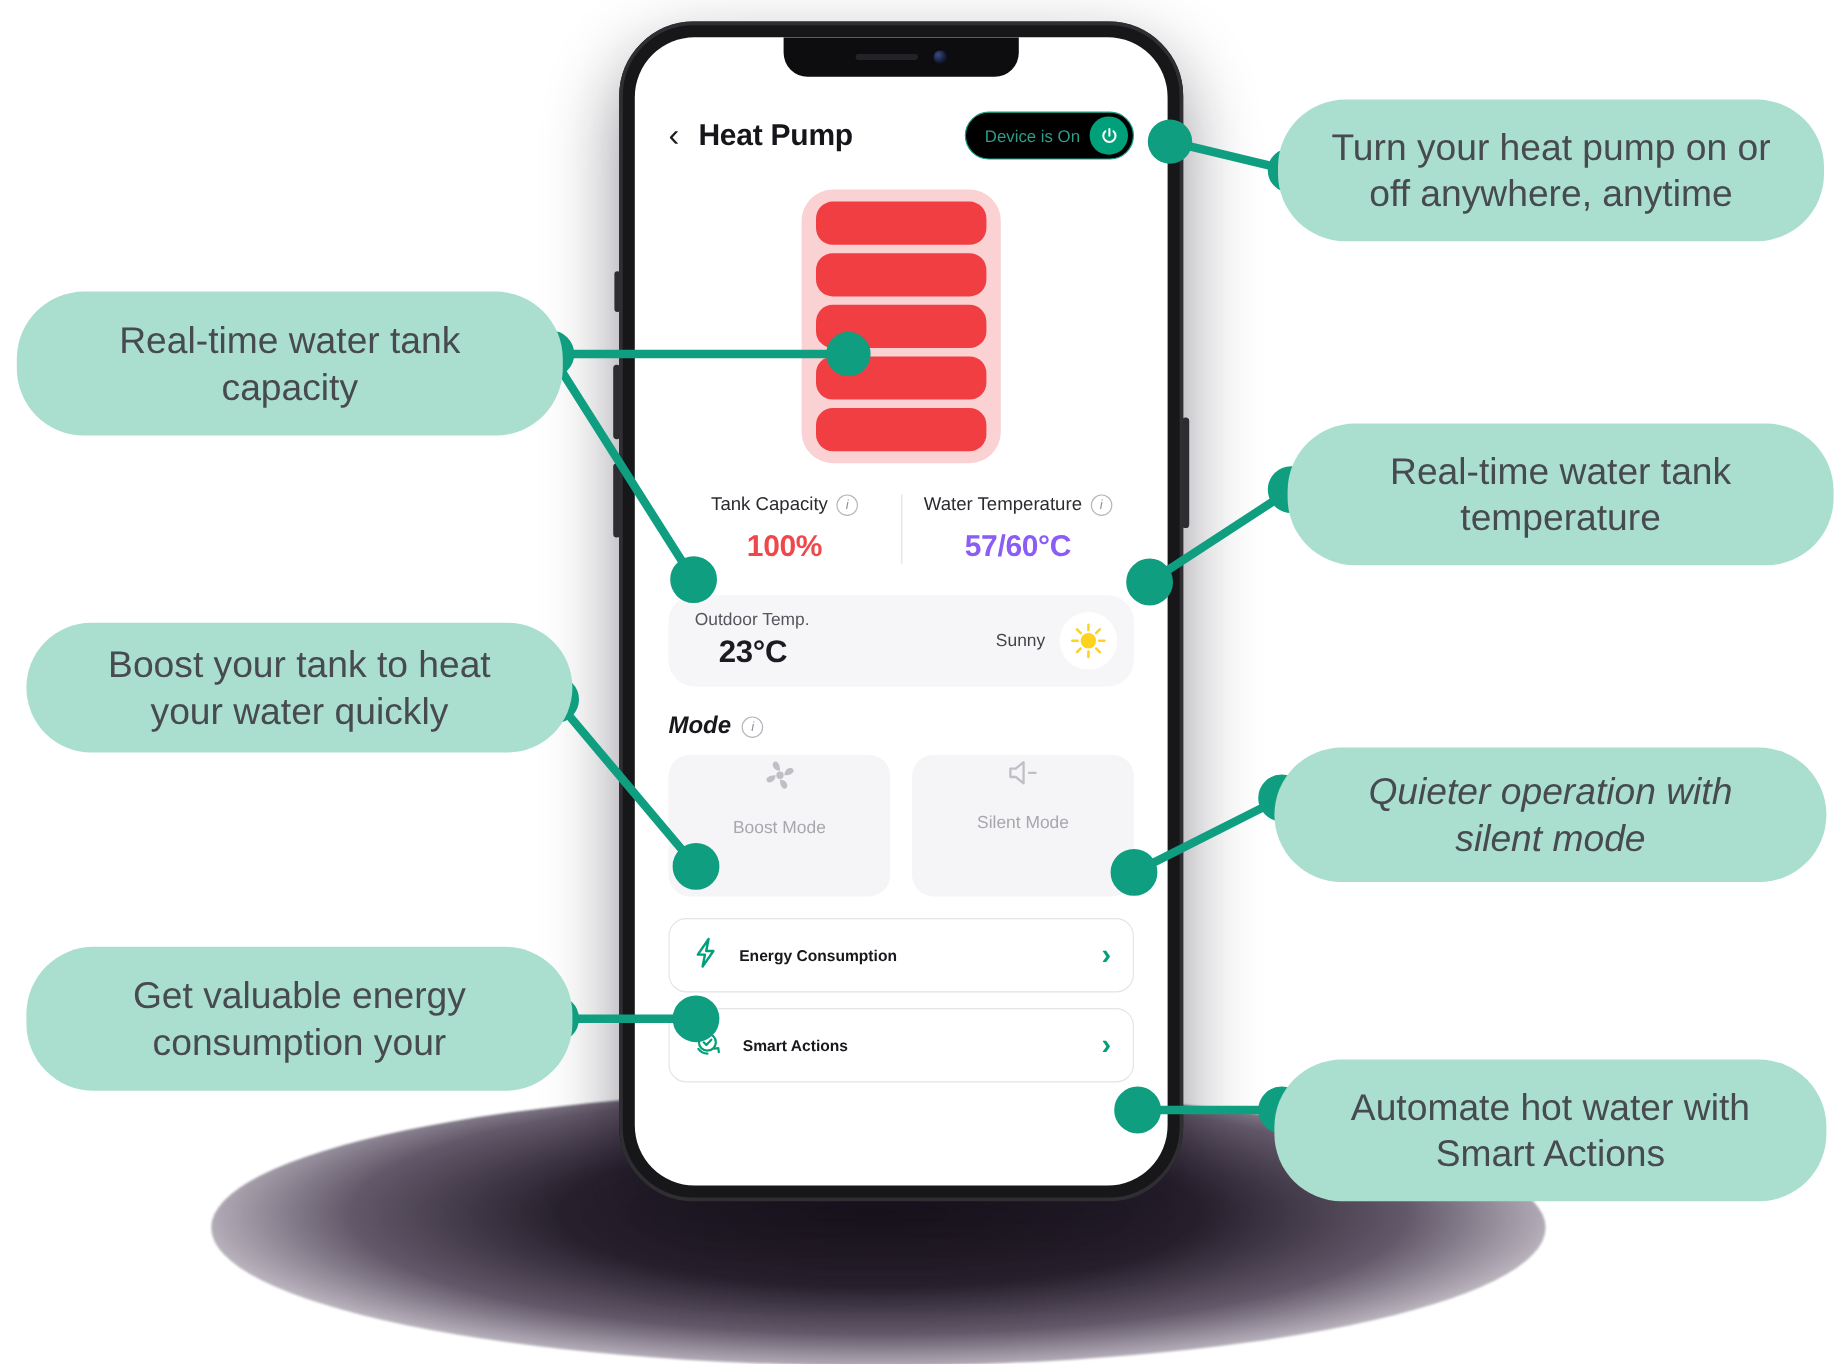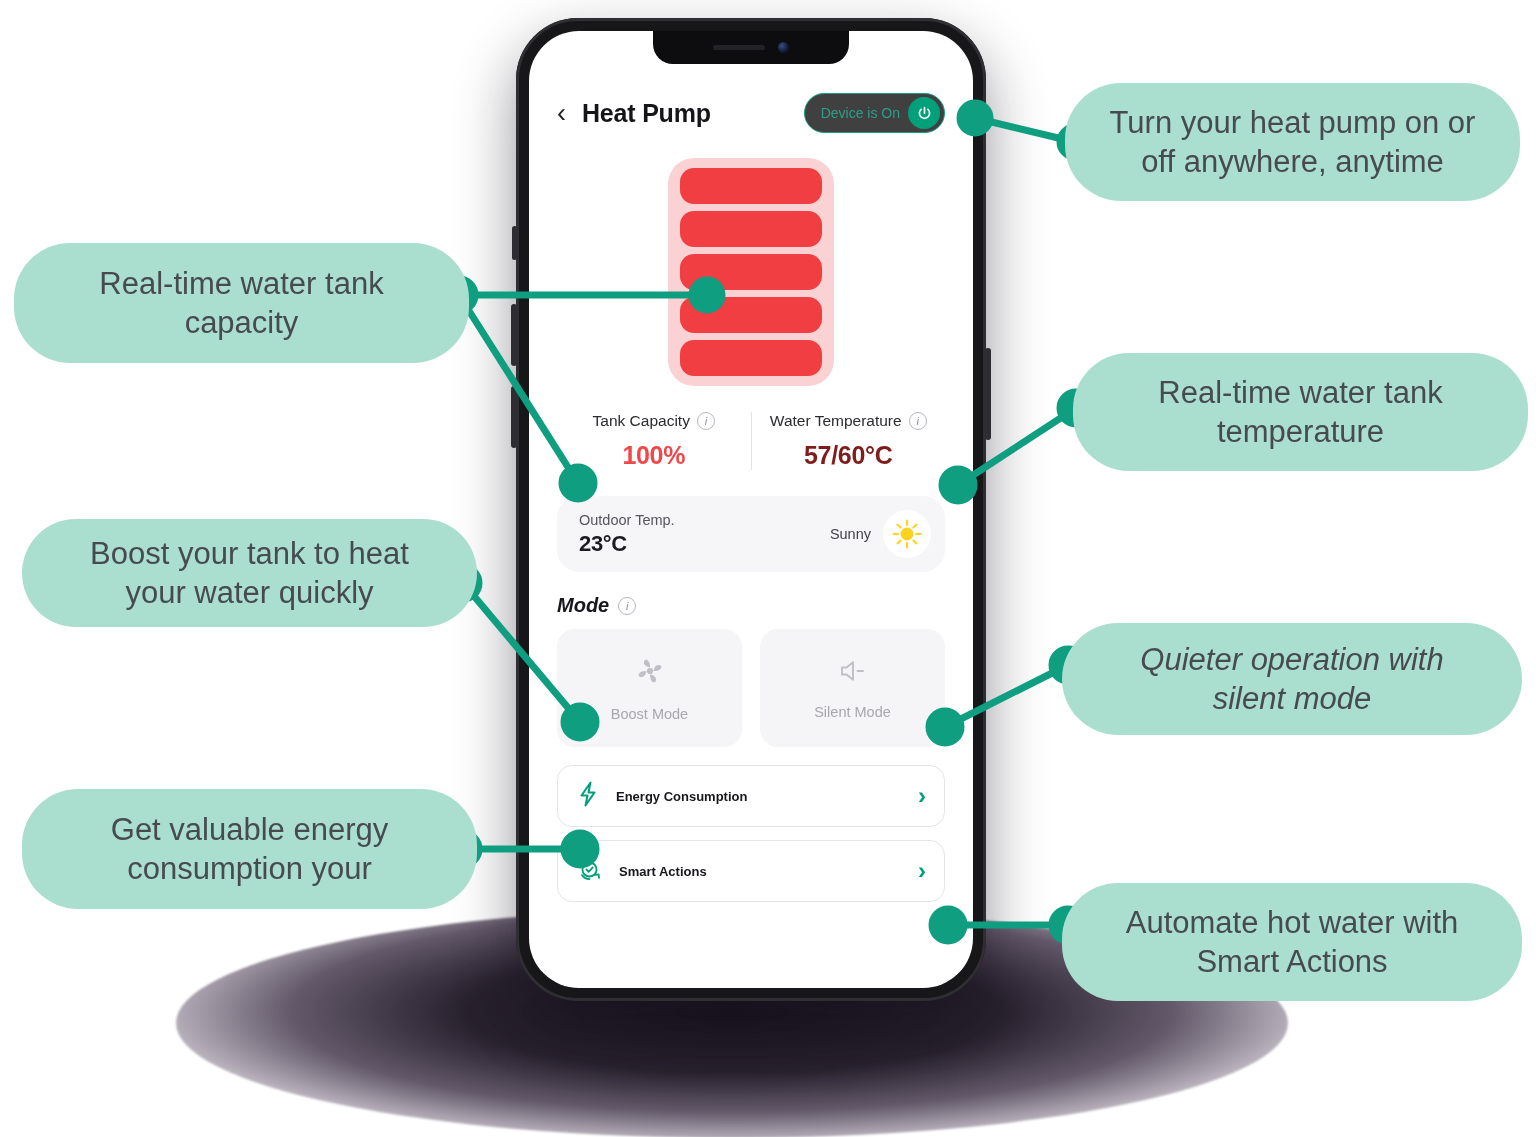--- a/index.html
+++ b/index.html
@@ -68,21 +68,21 @@
   
   .app { position: absolute; left: 0; top: 33px; width: 444px; padding: 26px 28px 0 28px; }
 
   .appbar { display: flex; align-items: center; height: 46px; position: relative; }
   .back-icon { font-size: 27px; color: #1d1d1f; line-height: 1; margin-right: 16px; font-weight: 400; }
   .app-title { font-size: 25px; font-weight: 700; color: #16161a; letter-spacing: -0.2px; }
   .power-pill {
     position: absolute; right: 0; top: 3px;
     display: flex; align-items: center; gap: 8px;
     height: 40px; padding: 0 4px 0 16px;
-    border: 1.6px solid #16a085; border-radius: 22px; background: #404040;
+    border: 1.6px solid #16a085; border-radius: 22px; background: #000000;
   }
   .power-pill .lbl { font-size: 14px; color: #2e9e88; }
   .power-knob {
     width: 32px; height: 32px; border-radius: 50%;
     background: #00a07a; display: flex; align-items: center; justify-content: center;
   }
 
   .tank-wrap { display: flex; justify-content: center; margin-top: 22px; }
   .tank {
     width: 166px; padding: 10px 12px;
@@ -94,42 +94,42 @@
   .stats { display: flex; margin-top: 26px; }
   .stat { flex: 1; text-align: center; }
   .stat.right { border-left: 1.4px solid #e2e2e6; }
   .stat-head { display: flex; align-items: center; justify-content: center; gap: 7px;
                font-size: 15.5px; color: #2b2b30; }
   .info-ring { width: 18px; height: 18px; border-radius: 50%; border: 1.3px solid #b6b6be;
                display: inline-flex; align-items: center; justify-content: center;
                font-size: 11px; color: #8d8d96; font-style: italic; }
   .stat-val { margin-top: 11px; font-size: 25px; font-weight: 700; letter-spacing: -0.3px; }
   .stat-val.red { color: #f0474b; }
-  .stat-val.dark { color: #7f1d1d; }
+  .stat-val.dark { color: #8b5cf6; }
 
   .outdoor {
     margin-top: 26px; height: 76px; border-radius: 22px;
     background: #f6f6f8; display: flex; align-items: center;
     padding: 0 14px 0 22px;
   }
   .outdoor .left { flex: 1; }
   .out-label { font-size: 14.5px; color: #55555d; }
-  .out-temp  { font-size: 22px; font-weight: 700; color: #1b1b21; margin-top: 3px; letter-spacing: -0.3px; }
+  .out-temp  { font-size: 26px; font-weight: 700; color: #1b1b21; margin-top: 3px; letter-spacing: -0.3px; margin-left: 20px; }
   .out-right { display: flex; align-items: center; gap: 12px; }
   .out-cond { font-size: 14.5px; color: #42424a; }
   .sun-badge { width: 48px; height: 48px; border-radius: 50%; background: #ffffff;
                display: flex; align-items: center; justify-content: center; }
 
   .mode-head { display: flex; align-items: center; gap: 9px; margin-top: 22px; }
   .mode-title { font-size: 20px; font-weight: 700; color: #17171c; font-style: italic; }
 
   .modes { display: flex; gap: 18px; margin-top: 12px; }
   .mode-card {
     flex: 1; height: 118px; border-radius: 18px; background: #f5f5f7;
-    display: flex; flex-direction: column; align-items: center; justify-content: center; gap: 14px;
+    display: flex; flex-direction: column; align-items: center; justify-content: flex-start; gap: 14px;
   }
   .mode-label { font-size: 14.5px; color: #a7a7ae; }
 
   .rows { margin-top: 18px; display: flex; flex-direction: column; gap: 13px; }
   .row {
     height: 62px; border: 1.4px solid #e4e4e9; border-radius: 15px; background: #fff;
     display: flex; align-items: center; padding: 0 18px; gap: 16px;
   }
   .row-label { font-size: 13px; font-weight: 700; color: #17171c; flex: 1; }
   .chev { color: #00a07a; font-size: 24px; font-weight: 700; line-height: 1; }

